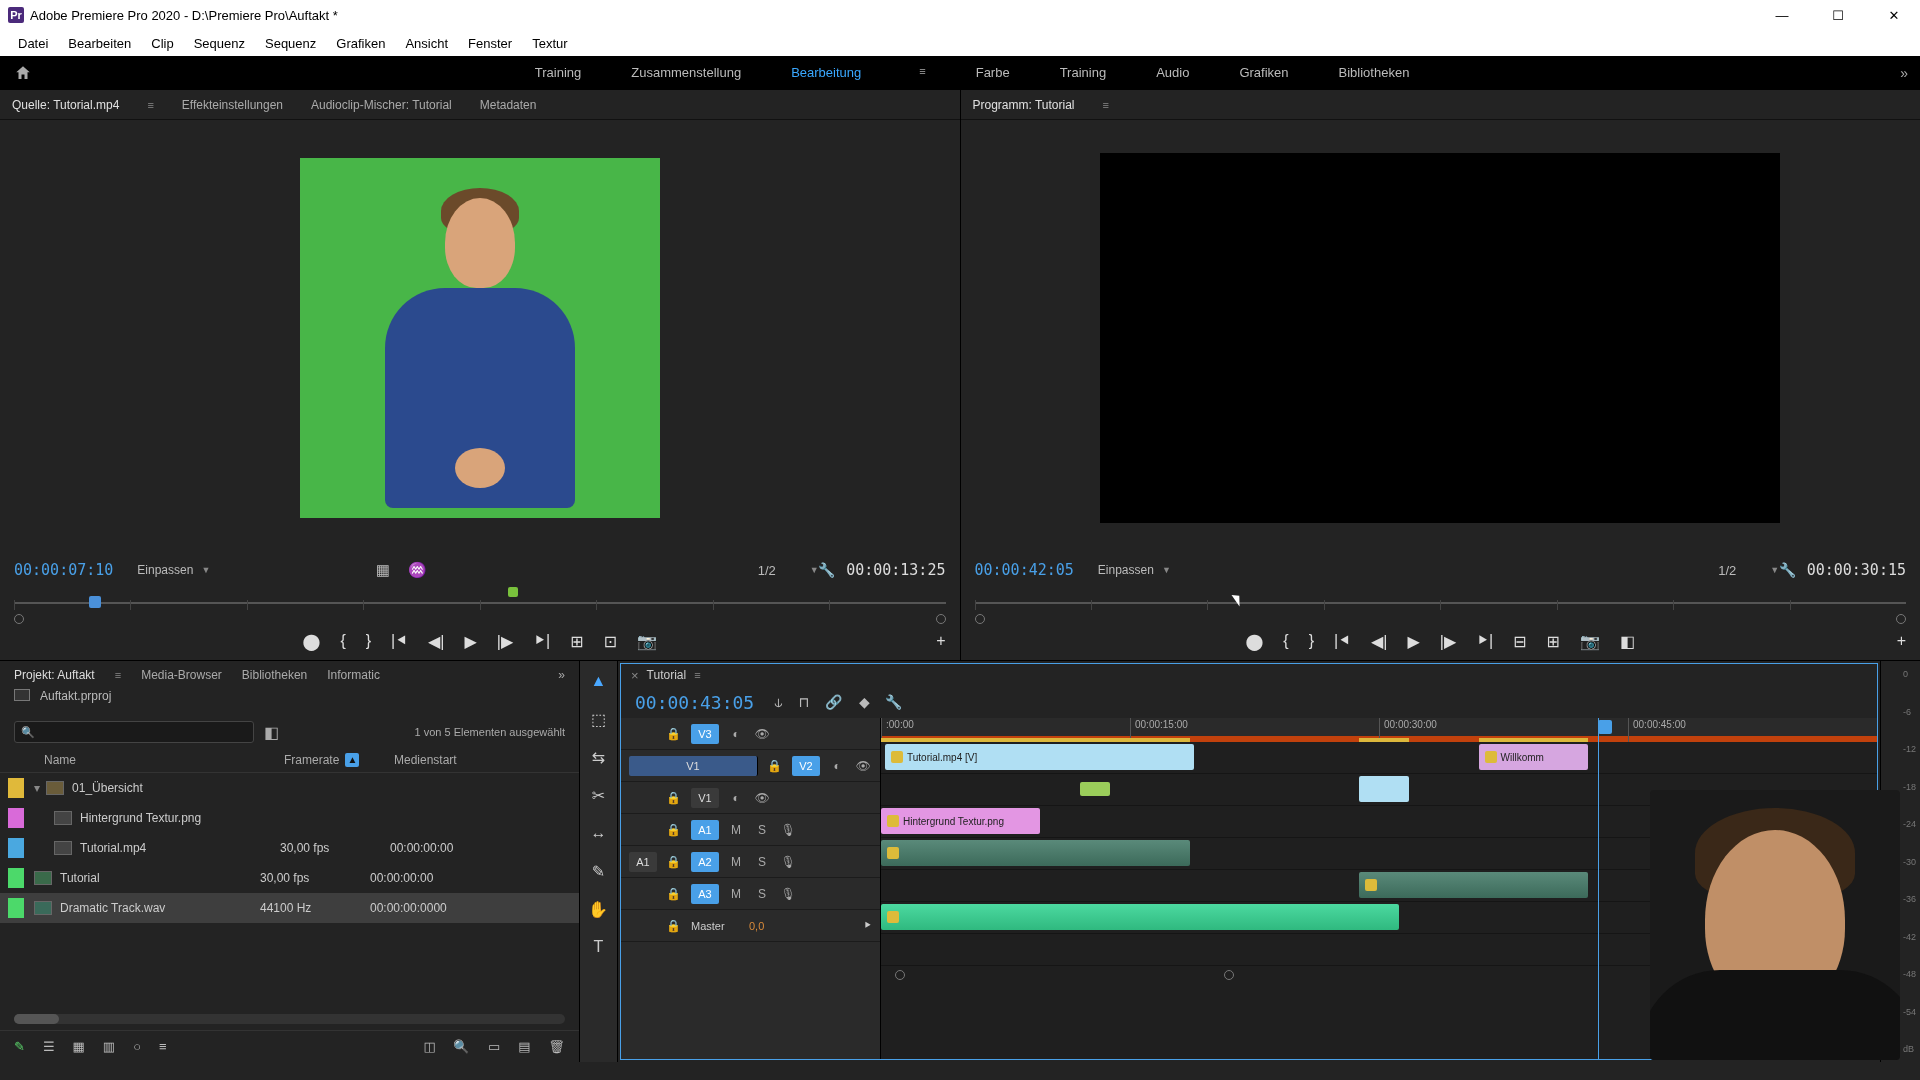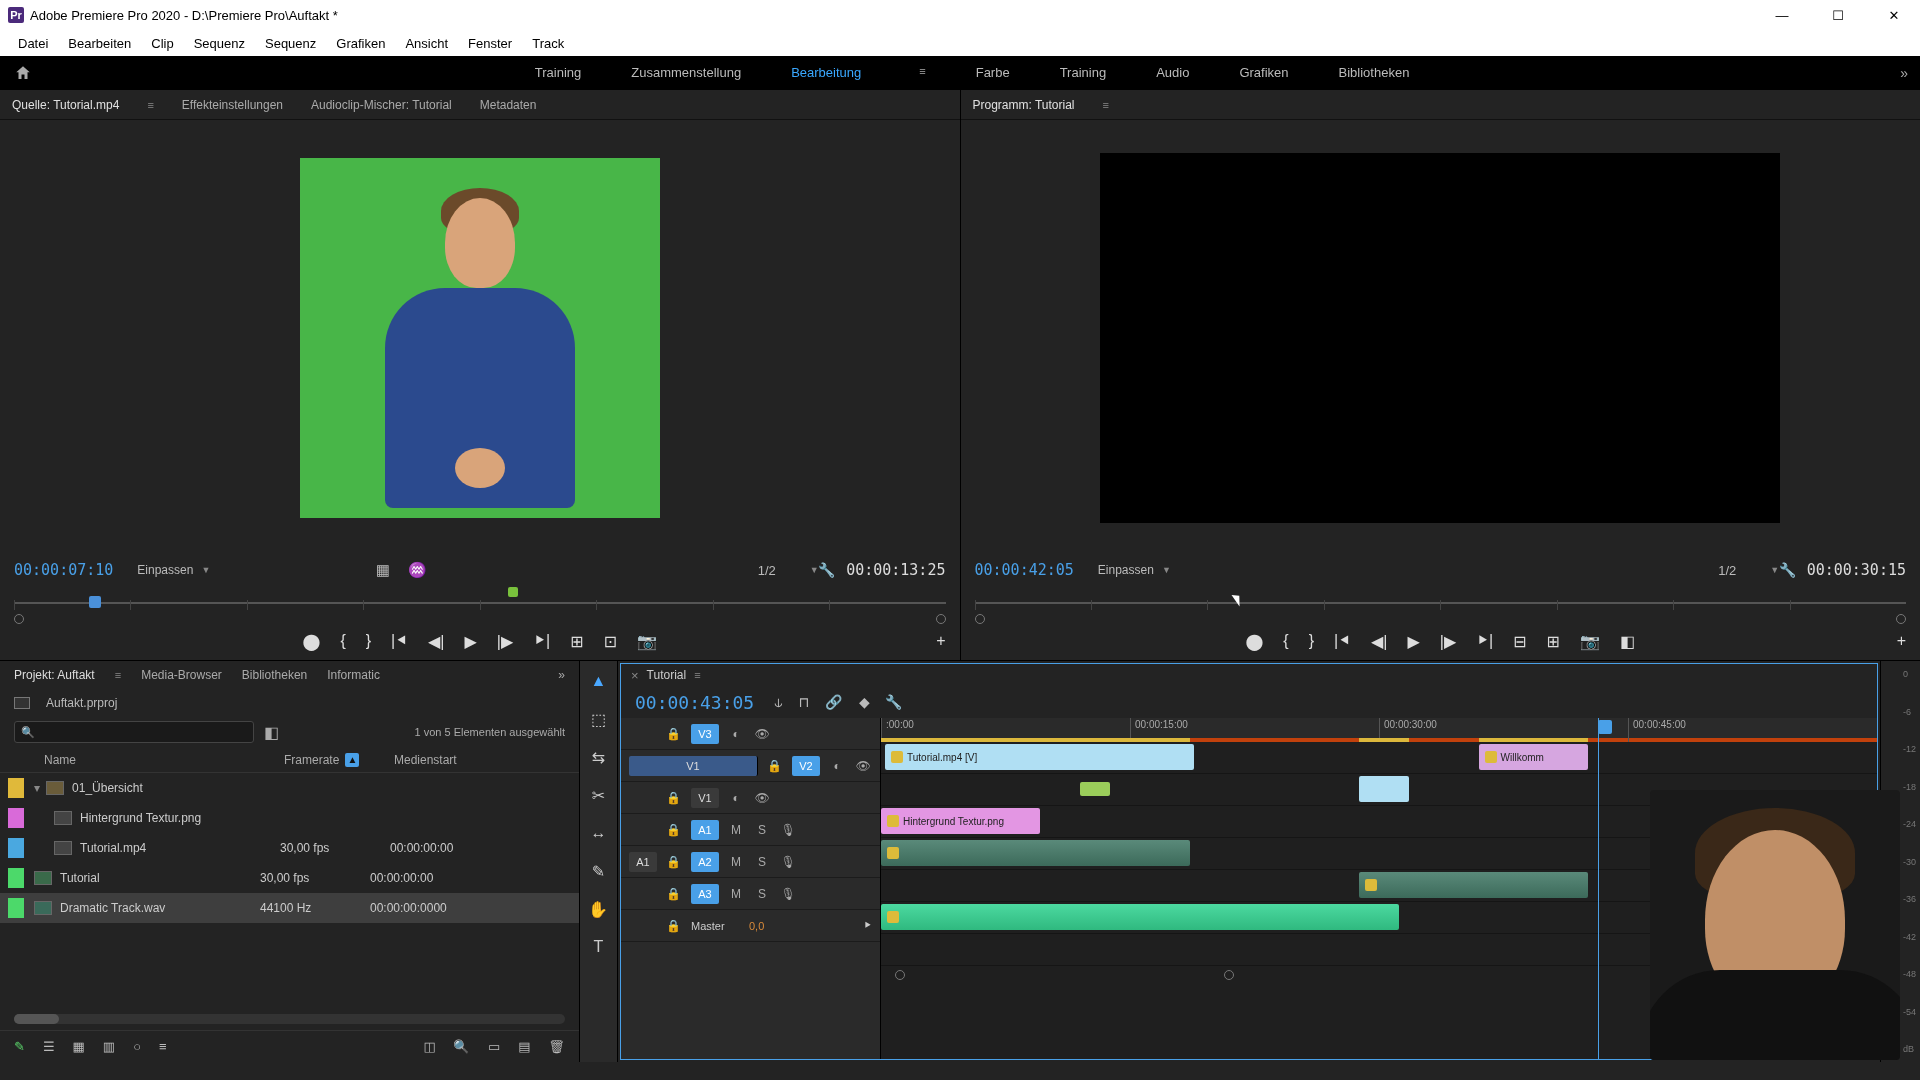--- a/index.html
+++ b/index.html
@@ -48,21 +48,21 @@
 .ruler .mark{position:absolute;top:3px;width:10px;height:10px;background:#79c13c;border-radius:2px}
 .ruler .dot{position:absolute;top:30px;width:10px;height:10px;border:1px solid #777;border-radius:50%}
 .transport{height:38px;display:flex;align-items:center;justify-content:center;gap:20px;color:#ddd;font-size:16px}
 .transport span{cursor:pointer}
 .transport .plus{position:absolute;right:14px}
 .bottom{flex:1;display:flex;border-top:1px solid #000}
 .project{width:580px;display:flex;flex-direction:column;border-right:1px solid #000}
 .projtabs{height:28px;display:flex;align-items:center;gap:20px;padding:0 14px;font-size:12px;color:#aaa}
 .projtabs .active{color:#ddd}
 .projtabs .chev2{color:#aaa;font-size:12px;margin-left:auto}
-.projfile{height:28px;display:flex;align-items:center;padding:0 14px;font-size:12px;color:#bbb;gap:16px}
+.projfile{height:28px;display:flex;align-items:flex-start;padding:0 14px;font-size:12px;color:#bbb;gap:10px}
 .fileicon{width:16px;height:12px;border:1px solid #777;background:#333}
 .search{height:30px;display:flex;align-items:center;padding:0 14px;gap:10px}
 .sinput{flex:0 0 240px;height:22px;background:#1a1a1a;border:1px solid #444;border-radius:3px;display:flex;align-items:center;padding:0 6px;color:#777;font-size:11px}
 .scount{margin-left:auto;font-size:11px;color:#aaa}
 .header{height:26px;display:flex;align-items:center;padding-left:44px;font-size:12px;color:#aaa;border-bottom:1px solid #333}
 .header .col1{width:240px}
 .header .col2{width:110px;display:flex;align-items:center;gap:6px}
 .header .col3{width:120px}
 .sortarr{width:14px;height:14px;background:#49a0e8;color:#111;font-size:10px;line-height:14px;text-align:center;border-radius:2px}
 .items{flex:1}
@@ -89,21 +89,21 @@
 .tltc .tc{font-size:18px}
 .tltools{margin-left:20px;display:flex;gap:16px;color:#bbb;font-size:14px}
 .tracks{flex:1;position:relative;display:flex}
 .trackheads{width:260px;background:#2a2a2a;border-right:1px solid #000}
 .trow{height:32px;display:flex;align-items:center;padding:0 8px;gap:8px;font-size:11px;color:#ccc;border-bottom:1px solid #1b1b1b}
 .trow .tname{width:28px;height:20px;background:#3a3a3a;border-radius:2px;line-height:20px;text-align:center;font-size:11px;color:#ddd}
 .trow .tname.sel{background:#49a0e8;color:#fff}
 .trow .tname.src{background:#3a5a8a;color:#ddd}
 .trow .lock,.trow .tog,.trow .eye,.trow .m,.trow .s,.trow .mic{width:18px;height:18px;display:flex;align-items:center;justify-content:center;color:#aaa;font-size:12px;cursor:pointer}
 .clips{flex:1;position:relative;background:#1f1f1f}
-.ruler2{height:24px;background:#2a2a2a;position:relative;border-bottom:4px solid #c2410c}
+.ruler2{height:24px;background:#2a2a2a;position:relative;border-bottom:6px solid #c2410c}
 .ruler2 .tick{position:absolute;top:0;height:24px;border-left:1px solid #555;font-size:10px;color:#aaa;padding-left:4px;line-height:14px}
 .ruler2 .yellow{position:absolute;top:20px;height:4px;background:#dcb83c}
 .ruler2 .playhead{position:absolute;top:2px;width:14px;height:14px;background:#49a0e8;border-radius:2px}
 .laneV{height:32px;position:relative;border-bottom:1px solid #151515}
 .laneA{height:32px;position:relative;border-bottom:1px solid #151515}
 .clip{position:absolute;top:2px;height:26px;border-radius:2px;font-size:10px;color:#222;display:flex;align-items:center;padding:0 6px;overflow:hidden}
 .clip.vid{background:#b0dff3}
 .clip.pink{background:#e396e3}
 .clip.lav{background:#d6a6e0}
 .clip.aud{background:linear-gradient(#5a8a7a,#3c6a5a)}
@@ -141,21 +141,21 @@
 
   <div class="menubar">
     <span>Datei</span>
     <span>Bearbeiten</span>
     <span>Clip</span>
     <span>Sequenz</span>
     <span>Sequenz</span>
     <span>Grafiken</span>
     <span>Ansicht</span>
     <span>Fenster</span>
-    <span>Track</span>
+    <span>Textur</span>
   </div>
 
   <div class="workspacebar">
     <div class="home-icon">
       <svg width="18" height="18" viewBox="0 0 24 24" fill="#aaa">
           <path d="M12 3l9 8h-3v9h-4v-6h-4v6H6v-9H3z"></path>
         </svg>
     </div>
     <div class="workspaces">
       <span>Training</span>

